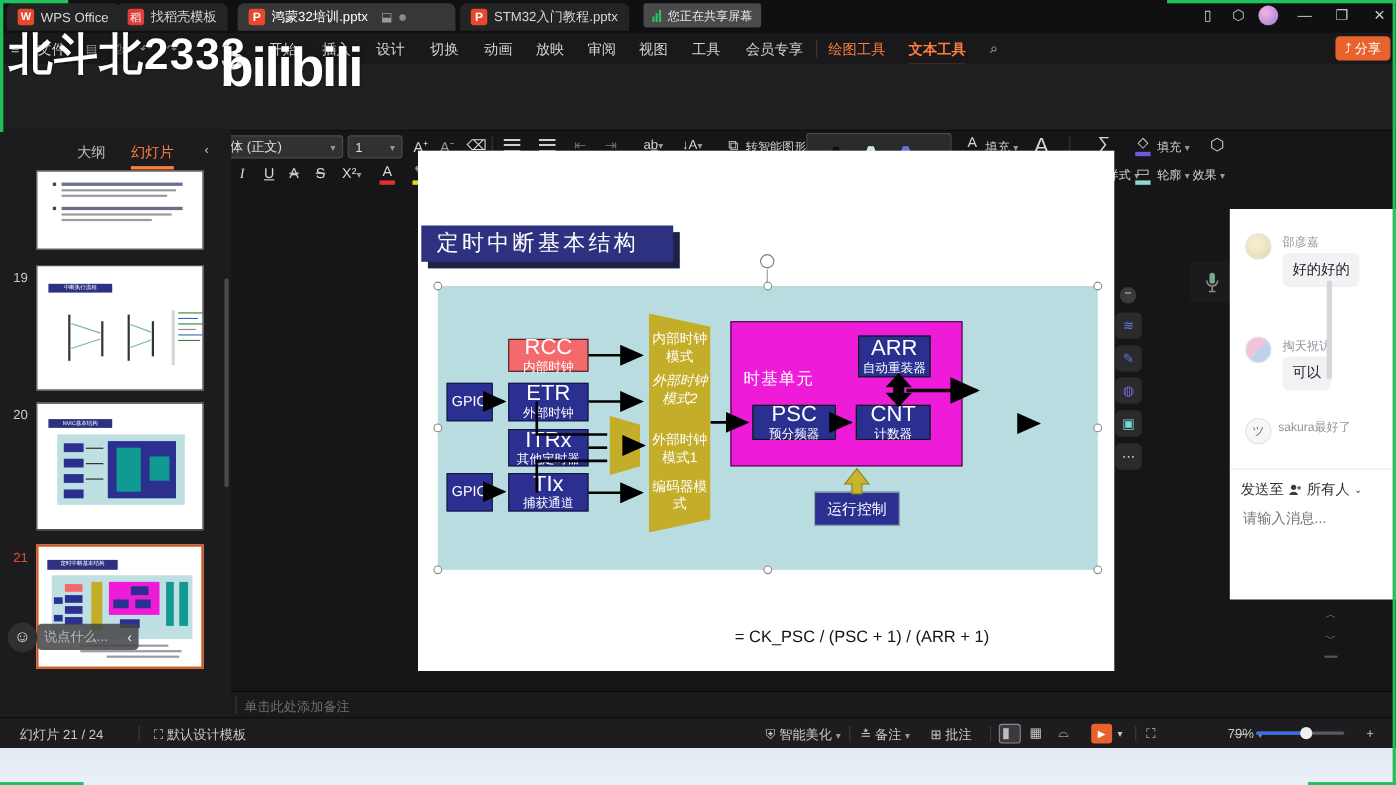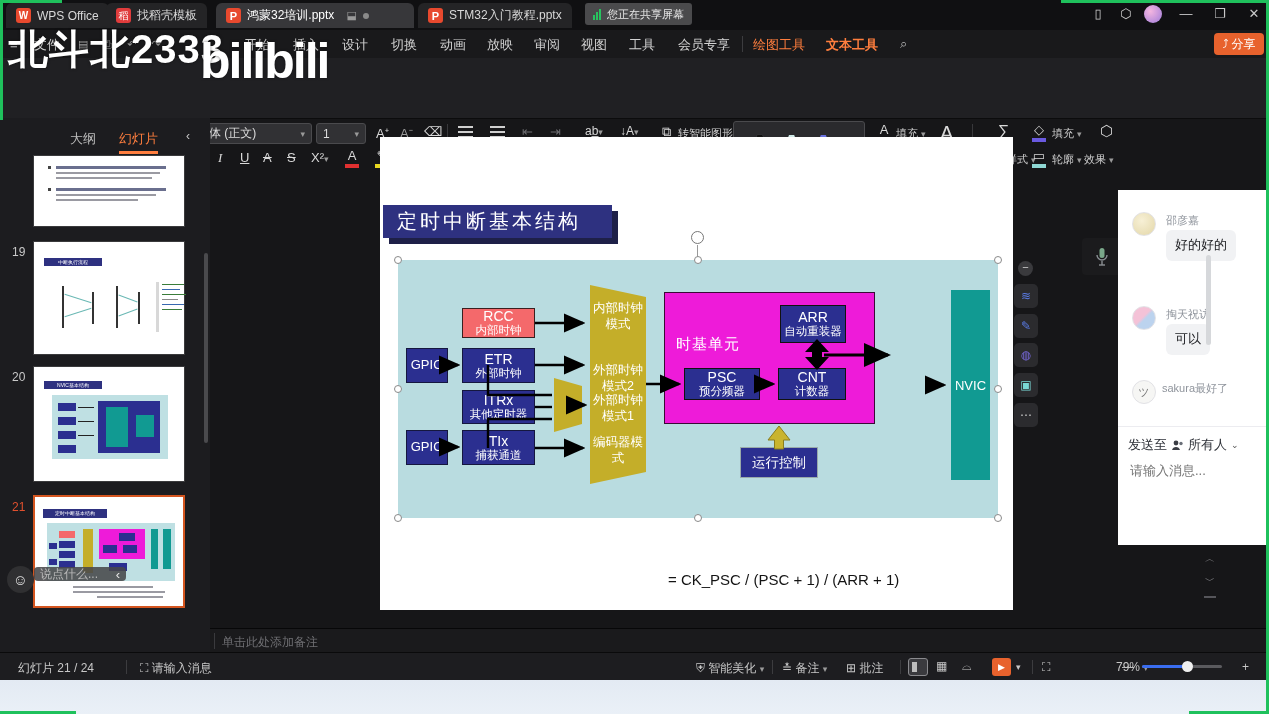--- a/index.html
+++ b/index.html
@@ -57,35 +57,35 @@
   .thumb.selected{border:2px solid #d4551f;}
   .thumb-num{color:#c9c9c9;font-size:12px;left:12px;}
   .thumb-num.sel{color:#e0502e;}
   .chip{position:absolute;background:#2e3180;color:#fff;font-size:5px;line-height:8px;
     text-align:center;white-space:nowrap;overflow:hidden;}
   .tline{position:absolute;background:#9a9aa2;height:2px;}
   .sb-scroll{left:204px;width:4px;background:#4a4a4d;border-radius:2px;}
   
   .dm-emoji{left:7px;top:566px;width:27px;height:27px;border-radius:50%;background:#303032;
     color:#e0e0e0;font-size:15px;display:flex;align-items:center;justify-content:center;}
-  .dm-bar{left:34px;top:567px;width:92px;height:14px;background:rgba(72,72,74,.88);
+  .dm-bar{left:34px;top:567px;width:92px;height:24px;background:rgba(72,72,74,.88);
     border-radius:4px;display:flex;align-items:center;color:#b8b8b8;font-size:12px;
     padding:0 6px;box-sizing:border-box;justify-content:space-between;}
   
   .slide{left:380px;top:137px;width:633px;height:473px;background:#fff;}
   .banner{left:3px;top:68px;width:229px;height:33px;background:#2e3180;
     box-shadow:6px 6px 0 rgba(18,20,62,.95);color:#fff;font-size:20px;letter-spacing:3px;
     line-height:33px;padding-left:14px;box-sizing:border-box;}
   .cyan{left:18px;top:123px;width:600px;height:258px;background:#b9dce0;}
   .handle{width:8px;height:8px;border-radius:50%;background:#fff;border:1px solid #8a8a8a;
     box-sizing:border-box;}
   .blk{position:absolute;color:#fff;text-align:center;box-sizing:border-box;
     display:flex;flex-direction:column;justify-content:center;line-height:1.15;}
   .navy{background:#2b2f90;border:1px solid #15173f;}
-  .blk .l1{font-size:14px;}
+  .blk .l1{font-size:20px;}
   .blk .l2{font-size:11.5px;}
   .muxbig{left:210px;top:148px;width:56px;height:199px;background:#c4ae29;
     clip-path:polygon(0 0,100% 6%,100% 94%,0 100%);}
   .muxsm{left:174px;top:241px;width:28px;height:54px;background:#c4ae29;
     clip-path:polygon(0 0,100% 15%,100% 85%,0 100%);}
   .mode{position:absolute;left:213px;width:50px;color:#fff;font-size:12.5px;
     line-height:1.3;text-align:center;}
   .magenta{left:284px;top:155px;width:211px;height:132px;background:#ee1bd9;
     border:1px solid #3a0a36;box-sizing:border-box;}
   .tealbar{position:absolute;background:#119a92;color:#fff;display:flex;
@@ -382,21 +382,21 @@
       <div class="l1" style="font-size:13px;">GPIO</div>
     </div>
     <div class="blk navy" style="left:82px;top:293px;width:73px;height:35px;">
       <div class="l1">TIx</div>
         <div class="l2">捕获通道</div>
     </div>
 
     <div class="abs muxsm"></div>
     <div class="abs muxbig"></div>
     <div class="mode" style="top:163px;">内部时钟模式</div>
-    <div class="mode" style="top:225px;">外部时钟模式2</div>
+    <div class="mode" style="top:201px;font-style:italic;">外部时钟模式2</div>
     <div class="mode" style="top:255px;">外部时钟模式1</div>
     <div class="mode" style="top:297px;">编码器模式</div>
 
     <div class="abs magenta"></div>
     <div class="abs" style="left:296px;top:198px;color:#fff;font-size:15px;letter-spacing:1px;">时基单元</div>
     <div class="blk navy" style="left:400px;top:168px;width:66px;height:38px;border-color:#111;">
       <div class="l1">ARR</div>
         <div class="l2">自动重装器</div>
     </div>
     <div class="blk navy" style="left:304px;top:231px;width:76px;height:32px;border-color:#111;">
@@ -404,23 +404,20 @@
         <div class="l2">预分频器</div>
     </div>
     <div class="blk navy" style="left:398px;top:231px;width:68px;height:32px;border-color:#111;">
       <div class="l1">CNT</div>
         <div class="l2">计数器</div>
     </div>
     <div class="blk navy" style="left:360px;top:310px;width:78px;height:31px;border:1px solid #9aa;">
       <div class="l1" style="font-size:13.5px;">运行控制</div>
     </div>
 
-    <div class="tealbar" style="left:571px;top:153px;width:39px;height:190px;">
-      <span>NVIC</span>
-    </div>
 
     <svg class="abs" style="left:0;top:0;" width="633" height="473" viewBox="0 0 633 473">
       <defs>
         <marker id="ah" markerWidth="9" markerHeight="8" refX="8" refY="4" orient="auto">
           <path d="M0,0 L9,4 L0,8 Z" fill="#000"></path>
         </marker>
       </defs>
       <g stroke="#000" stroke-width="2.4" fill="none">
         <path d="M155 186 H203" marker-end="url(#ah)"></path>
         <path d="M68 228 H78" marker-end="url(#ah)"></path>
@@ -503,21 +500,21 @@
   </div>
 
   <div class="abs notesbar">
     <div class="abs" style="left:4px;top:4px;width:1px;height:16px;background:#3a3a3d;"></div>
     <div class="abs" style="left:12px;top:5px;color:#6f6f73;font-size:12px;">单击此处添加备注</div>
   </div>
 
   <div class="abs statusbar">
     <div class="abs st" style="left:18px;">幻灯片 21 / 24</div>
     <div class="abs" style="left:126px;top:7px;width:1px;height:14px;background:#3c3c3f;"></div>
-    <div class="abs st" style="left:140px;">⛶ <span>请输入消息</span></div>
+    <div class="abs st" style="left:140px;">⛶ <span>默认设计模板</span></div>
 
     <div class="abs st" style="left:696px;">⛨ <span>智能美化</span> <span class="car">▾</span></div>
     <div class="abs" style="left:772px;top:7px;width:1px;height:14px;background:#3c3c3f;"></div>
     <div class="abs st" style="left:782px;">≛ <span>备注</span> <span class="car">▾</span></div>
     <div class="abs st" style="left:846px;">⊞ <span>批注</span></div>
     <div class="abs" style="left:900px;top:7px;width:1px;height:14px;background:#3c3c3f;"></div>
     <div class="abs viewic" style="left:908px;top:5px;background:#3a3a3e;border-color:#8a8a8e;">
       <div style="width:5px;height:10px;background:#bdbdbd;margin:3px 0 0 3px;"></div>
     </div>
     <div class="abs st" style="left:936px;top:6px;">▦</div>

